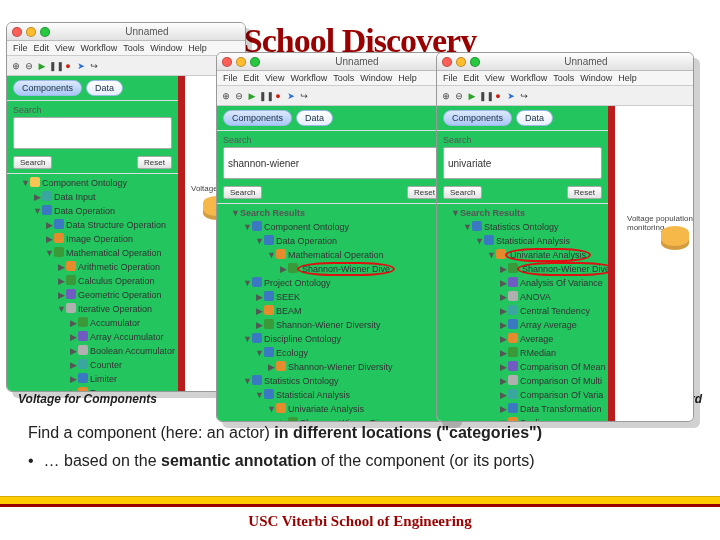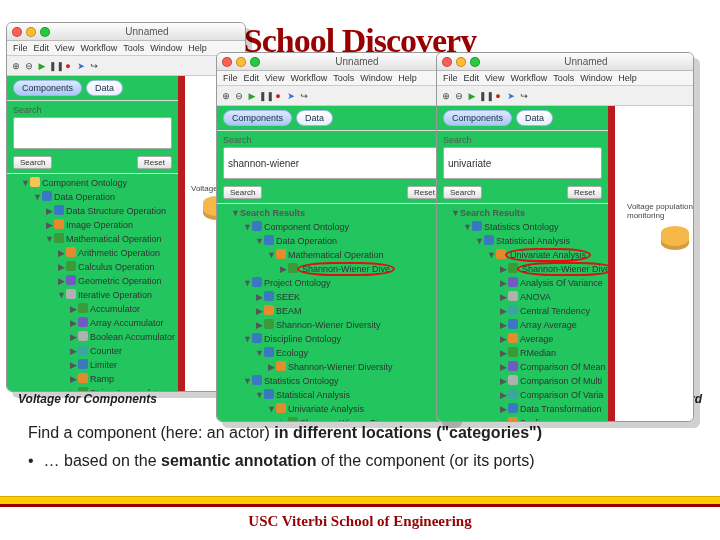--- a/index.html
+++ b/index.html
@@ -22,21 +22,21 @@
   .toolbar { height: 20px; background: #f0f0f0; border-bottom: 1px solid #ccc; display: flex; align-items: center; gap: 1px; padding: 0 3px; }
   .tb-ico { width: 12px; height: 12px; font-size: 9px; line-height: 12px; text-align: center; color: #444; }
   .tb-ico.play{color:#29a329}.tb-ico.rec{color:#c21}.tb-ico.blue{color:#2a6fd6}
 
   .splitter { display: flex; height: calc(100% - 53px); }
   .sidepane { width: 178px; border-right: 7px solid #b91c1c; background: #22c55e; display: flex; flex-direction: column; }
   .canvasarea { flex: 1; background: #fff; position: relative; }
   .canvasarea .cyl { position: absolute; width: 28px; height: 24px; background: #f7b84a; border-radius: 50%/30%; box-shadow: inset 0 -4px 0 rgba(0,0,0,.15); }
   .appwin.w1 .cyl{left:18px;top:120px}.appwin.w3 .cyl{left:46px;top:120px}
   .canvasarea .lbl { position: absolute; font-size: 8px; color: #444; }
-  .appwin.w1 .lbl{left:6px;top:108px}.appwin.w3 .lbl{left:12px;top:96px}
+  .appwin.w1 .lbl{left:6px;top:108px}.appwin.w3 .lbl{left:12px;top:108px}
 
   .tabs { display: flex; gap: 4px; padding: 4px 6px; border-bottom: 1px solid #ddd; }
   .tab { font-size: 9px; padding: 2px 8px; border: 1px solid #9cb9e6; border-radius: 9px; background: linear-gradient(#fff,#e5efff); color: #234; cursor: default; }
   .tab.active { background: linear-gradient(#dce9ff,#a9c7f5); }
 
   .searchblk { padding: 4px 6px; border-bottom: 1px solid #ddd; }
   .searchblk .slabel { font-size: 9px; color: #555; margin-bottom: 2px; }
   .searchrow { display:flex; gap:4px; align-items:center; flex-wrap:wrap; }
   .searchbox { flex:1 0 100%; height: 16px; border: 1px solid #aaa; border-radius: 2px; font-size: 10px; padding: 15px 4px; background:#fff; color:#333; }
   .minibtn { font-size: 8px; padding: 1px 6px; border: 1px solid #aaa; border-radius: 2px; background: linear-gradient(#fff,#e3e3e3); color:#333; cursor:default; margin-top:3px; }
@@ -111,20 +111,21 @@
           <div class="slabel">Search</div>
           <div class="searchrow">
             <input class="searchbox" value="" style="">
             <span class="minibtn">Search</span>
             <span class="minibtn resetbtn">Reset</span>
           </div>
         </div>
         <div class="tree" id="tree1">
             <ul>
               <li><span class="tog">▼</span><span class="ni c-folder"></span>Component Ontology<ul>
+                  <li><span class="tog">▶</span><span class="ni c-teal"></span>Data Input</li>
                   <li><span class="tog">▼</span><span class="ni c-blue"></span>Data Operation<ul>
                       <li><span class="tog">▶</span><span class="ni c-blue"></span>Data Structure Operation</li>
                       <li><span class="tog">▶</span><span class="ni c-ora"></span>Image Operation</li>
                       <li><span class="tog">▼</span><span class="ni c-grn"></span>Mathematical Operation<ul>
                           <li><span class="tog">▶</span><span class="ni c-ora"></span>Arithmetic Operation</li>
                           <li><span class="tog">▶</span><span class="ni c-grn"></span>Calculus Operation</li>
                           <li><span class="tog">▶</span><span class="ni c-pur"></span>Geometric Operation</li>
                           <li><span class="tog">▼</span><span class="ni c-grey"></span>Iterative Operation<ul>
                               <li><span class="tog">▶</span><span class="ni c-grn"></span>Accumulator</li>
                               <li><span class="tog">▶</span><span class="ni c-pur"></span>Array Accumulator</li>

